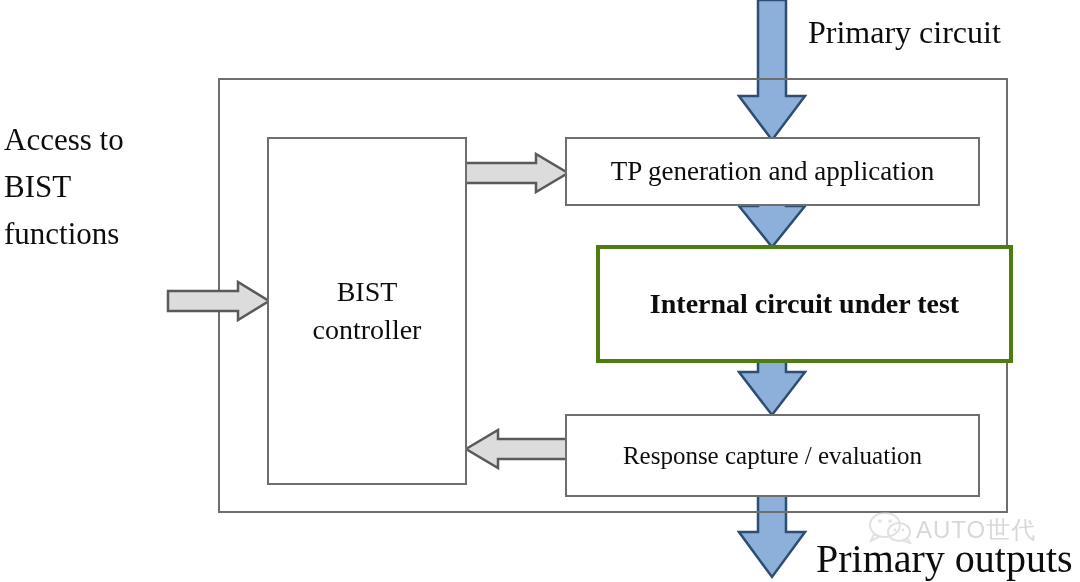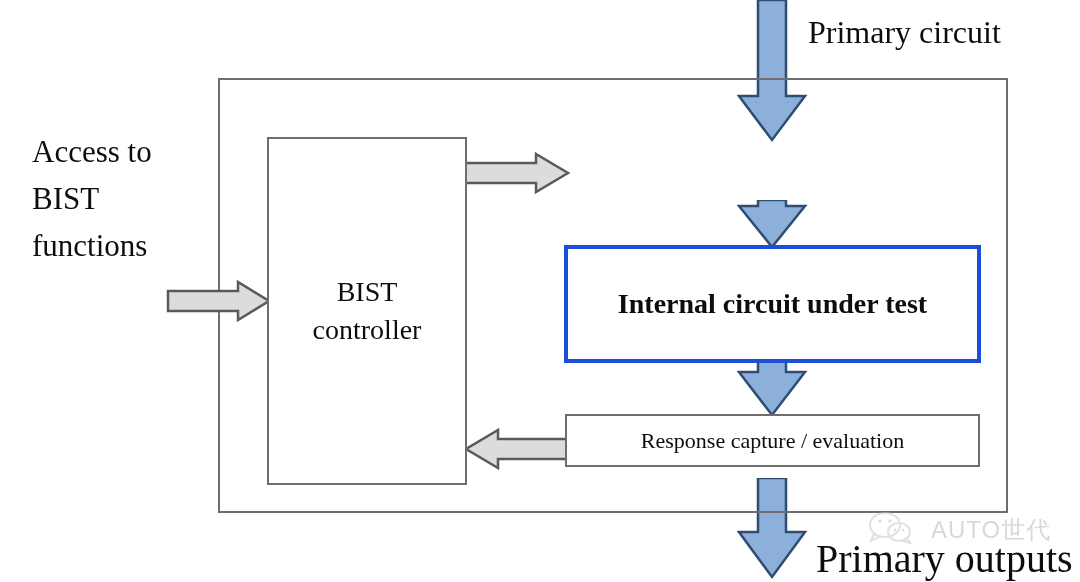--- a/index.html
+++ b/index.html
@@ -34,21 +34,21 @@
   
   .box {
     box-sizing: border-box;
     background: #ffffff;
     display: flex;
     align-items: center;
     justify-content: center;
     text-align: center;
   }
   .box.thin { border: 2px solid #6e6e6e; }
-  .box.thick { border: 4px solid #1d4ed8; }
+  .box.thick { border: 4px solid #4d7c0f; margin-left: 32px; }
 
   #bist-controller-box {
     left: 267px;
     top: 137px;
     width: 200px;
     height: 348px;
     font-size: 28px;
     line-height: 38px;
   }
   #tp-generation-box {
@@ -63,36 +63,35 @@
     top: 245px;
     width: 417px;
     height: 118px;
     font-size: 28px;
     font-weight: bold;
   }
   #response-capture-box {
     left: 565px;
     top: 414px;
     width: 415px;
-    height: 53px;
-    font-size: 22px;
+    height: 83px;
+    font-size: 25px;
   }
 
   .box-label { display: block; white-space: pre-line; }
 
   
   .label {
     white-space: pre-line;
   }
   #access-label {
-    left: 32px;
+    left: 4px;
     top: 116px;
     font-size: 31px;
     line-height: 47px;
-    margin-top: 12px;
   }
   #primary-inputs-label {
     left: 808px;
     top: 12px;
     font-size: 32px;
     line-height: 40px;
   }
   #primary-outputs-label {
     left: 816px;
     top: 539px;
@@ -114,21 +113,20 @@
   }
   #watermark-text {
     position: absolute;
     left: 48px;
     top: 2px;
     font-family: "Liberation Sans", "DejaVu Sans", sans-serif;
     font-size: 24px;
     color: #b9b9b9;
     letter-spacing: 1px;
     white-space: nowrap;
-    margin-left: 15px;
   }
   #watermark-logo {
     position: absolute;
     left: 0;
     top: 0;
   }
 </style>
 </head>
 <body>
 
@@ -176,20 +174,23 @@
     <svg width="108" height="42" viewBox="0 0 108 42">
       <polygon points="106,11 35,11 35,2 3,21 35,40 35,31 106,31" fill="#DCDCDC" stroke="#5A5A5A" stroke-width="2.5"></polygon>
     </svg>
   </div>
 
   <div class="abs box thin" id="bist-controller-box">
     <span class="box-label">BIST
 controller</span>
   </div>
 
+  <div class="abs box thin" id="tp-generation-box">
+    <span class="box-label">TP generation and application</span>
+  </div>
 
   <div class="abs box thick" id="internal-circuit-box">
     <span class="box-label">Internal circuit under test</span>
   </div>
 
   <div class="abs box thin" id="response-capture-box">
     <span class="box-label">Response capture / evaluation</span>
   </div>
 
   <div class="abs label" id="access-label">Access to

